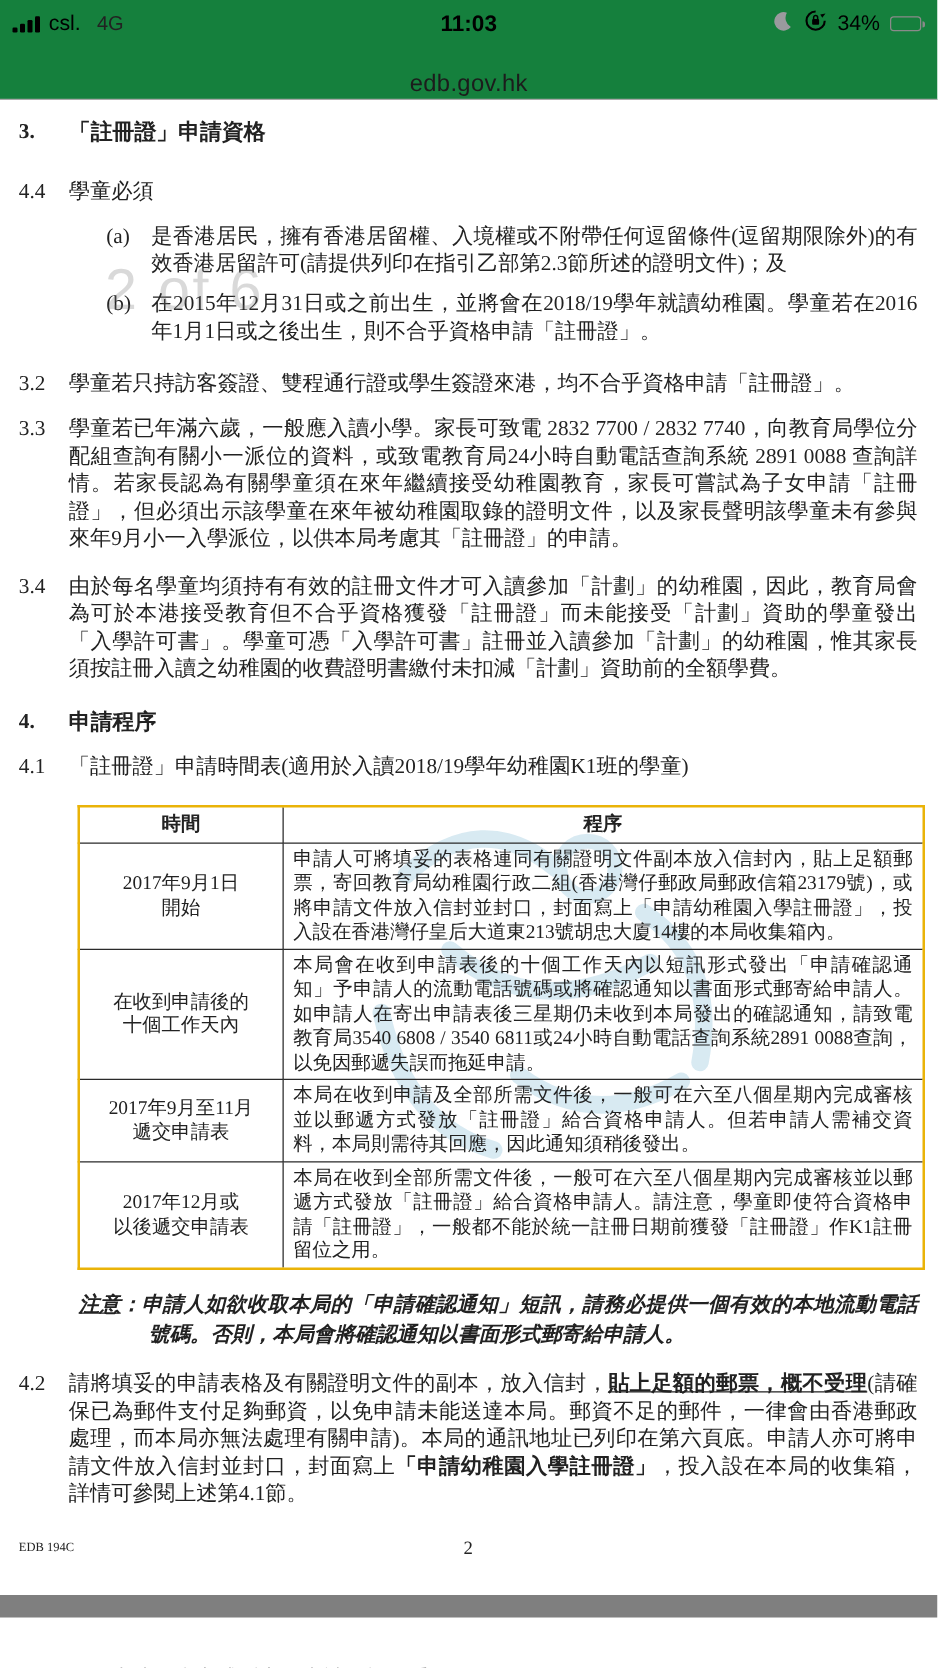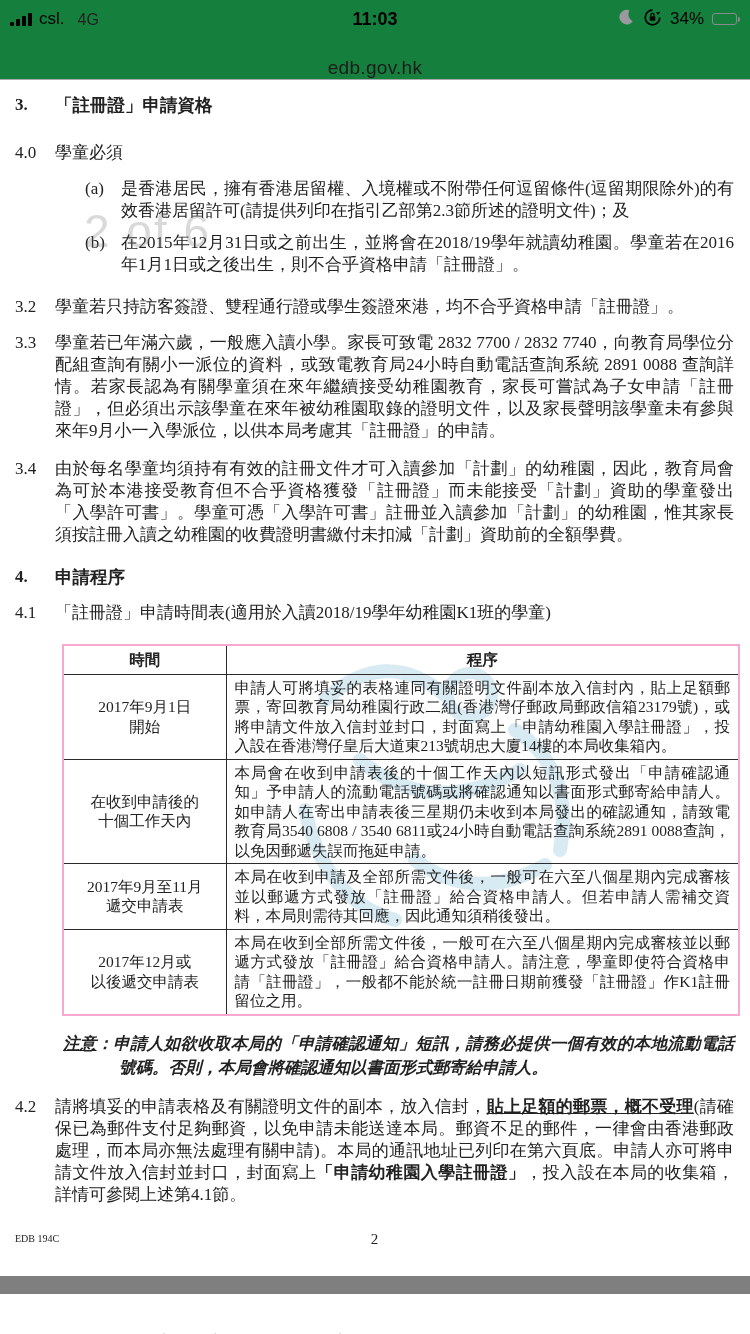--- a/index.html
+++ b/index.html
@@ -36,21 +36,21 @@
   .row{ display:flex; position:relative; z-index:1;}
   .num{ width:40px; flex-shrink:0; }
   .num.b{ font-weight:bold;}
   .body-t{ flex:1; text-align:justify;}
   .h-title{ font-weight:bold; font-size:17.5px;}
   .sub-item{ display:flex; margin:14px 0 0 30px;}
   .marker{ width:36px; flex-shrink:0;}
   .mt26{margin-top:26px}.mt20{margin-top:20px}.mt16{margin-top:16px}.mt14{margin-top:14px}
   
   table{ border-collapse:collapse; position:relative; z-index:1; background:transparent;}
-  .schedule-table{ margin:20px 0 0 47px; width:678px; border:2px solid #f9a8d4; font-size:15.5px; line-height:19.5px;}
+  .schedule-table{ margin:20px 0 0 47px; width:678px; border:2px solid #eab308; font-size:15.5px; line-height:19.5px;}
   .schedule-table th,.schedule-table td{ border:1px solid #2a2a2a; padding:3px 8px; vertical-align:middle;}
   .schedule-table th{ font-weight:bold; text-align:center; padding:4px 8px;}
   .schedule-table td.time{ text-align:center; white-space:pre-line; width:163px;}
   .schedule-table td.proc{ text-align:justify;}
   
   .note{ margin:16px 0 0 48px; font-weight:bold; font-style:italic; font-size:16.5px; line-height:24px;
     padding-left:56px; text-indent:-56px; text-align:justify; position:relative; z-index:1;}
   
   .page-footer{ position:relative; z-index:1; display:flex; align-items:flex-end; margin-top:26px; height:18px;}
   .footer-code{ font-size:10px; width:200px;}
@@ -117,21 +117,21 @@
       </g>
     </svg>
   </div>
 
   <div class="row">
     <span class="num b">3.</span>
     <span class="body-t h-title">「註冊證」申請資格</span>
   </div>
 
   <div class="row mt26">
-    <span class="num">4.0</span>
+    <span class="num">4.4</span>
     <span class="body-t">學童必須</span>
   </div>
   <div class="row sub-item">
     <span class="num" style="width:40px"></span>
     <span class="marker">(a)</span>
     <span class="body-t">是香港居民，擁有香港居留權、入境權或不附帶任何逗留條件(逗留期限除外)的有效香港居留許可(請提供列印在指引乙部第2.3節所述的證明文件)；及</span>
   </div>
   <div class="row sub-item" style="margin-top:10px">
     <span class="num" style="width:40px"></span>
     <span class="marker">(b)</span>

